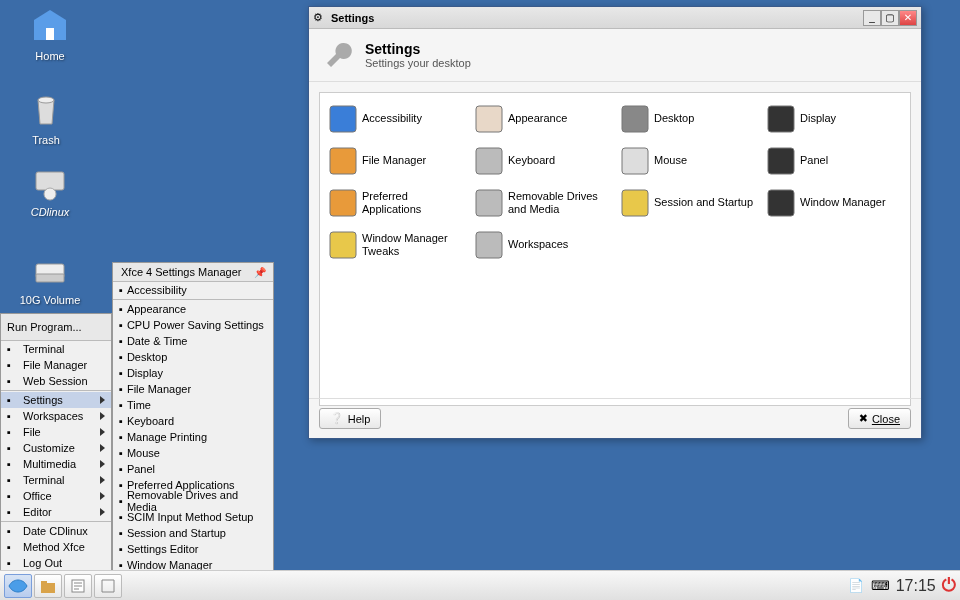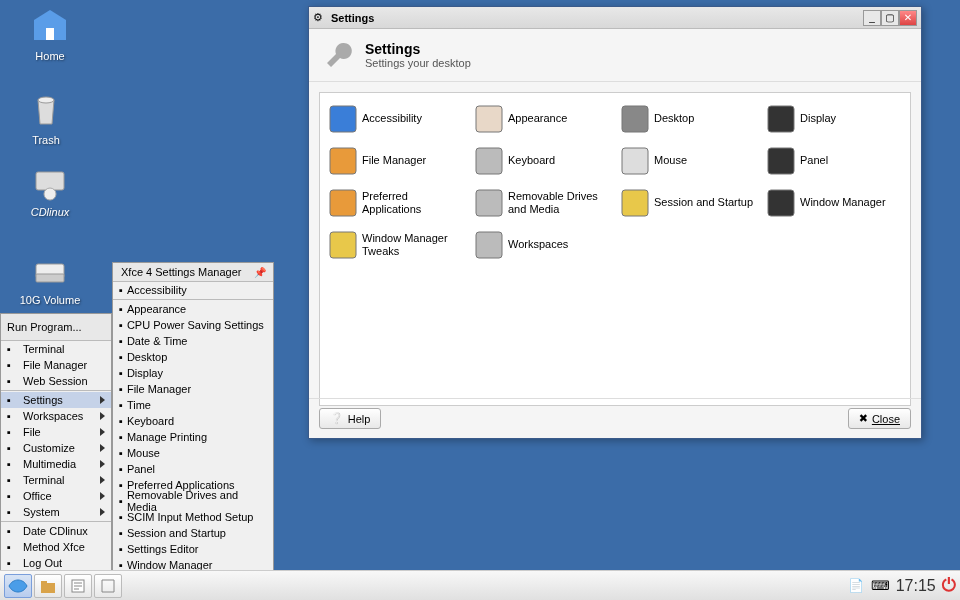--- a/index.html
+++ b/index.html
@@ -170,21 +170,21 @@
       <div class="app-menu-item">
         <span class="mi-left">
           <span class="mi-icon">▪</span>
           <span>Office</span>
         </span>
         <span class="arrow"></span>
       </div>
       <div class="app-menu-item">
         <span class="mi-left">
           <span class="mi-icon">▪</span>
-          <span>System</span>
+          <span>Editor</span>
         </span>
         <span class="arrow"></span>
       </div>
     </div>
   <div class="separator"></div>
   <div id="menu-bottom">
       <div class="app-menu-item">
         <span class="mi-left">
           <span class="mi-icon">▪</span>
           <span>Date CDlinux</span>

